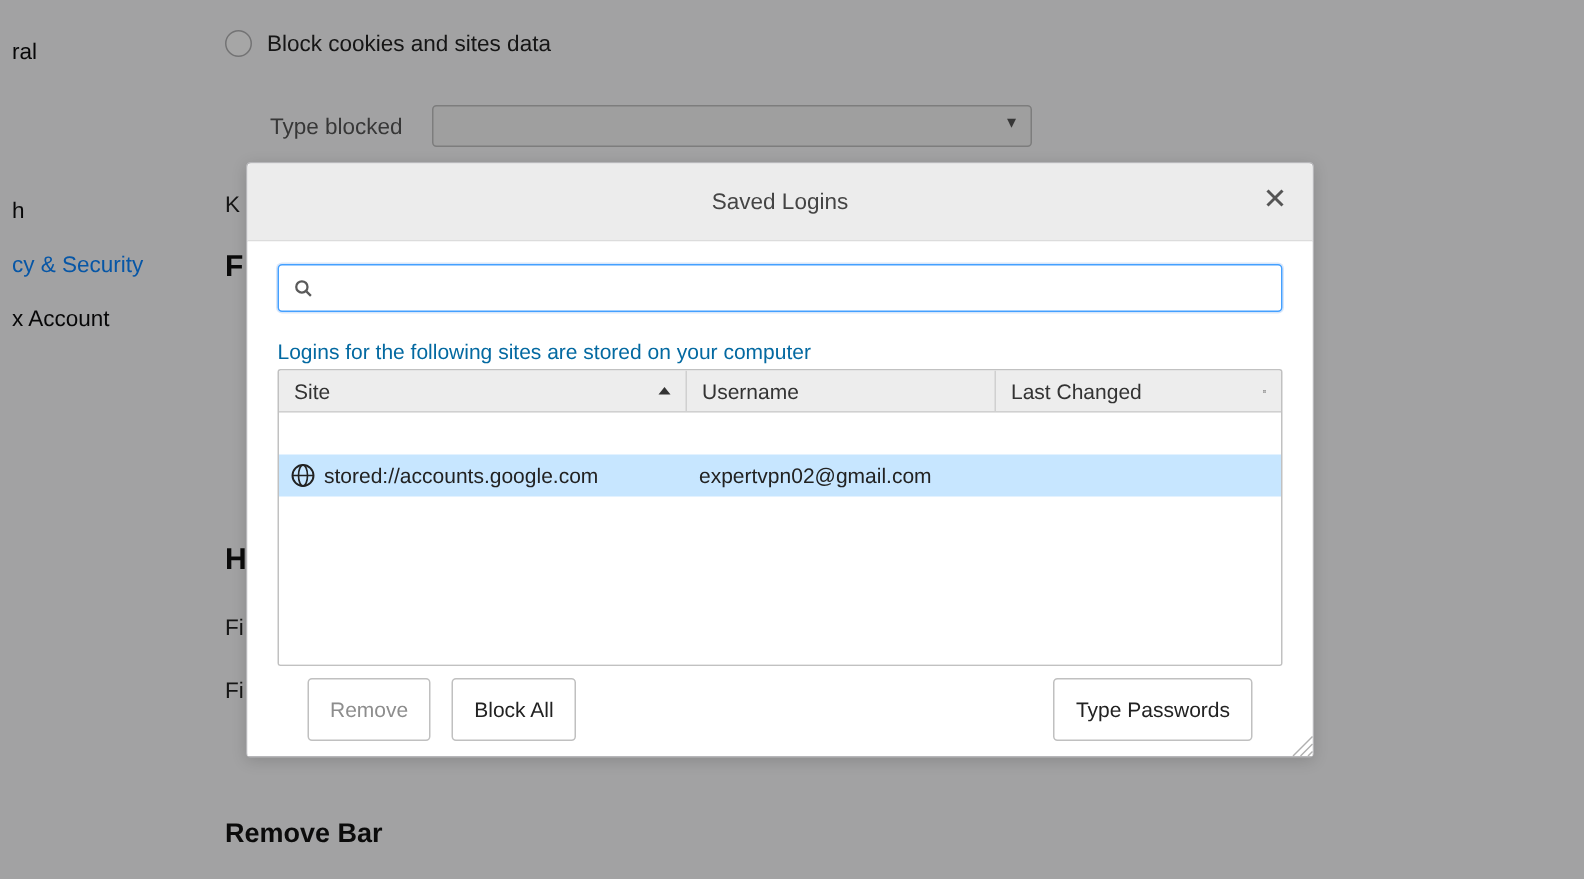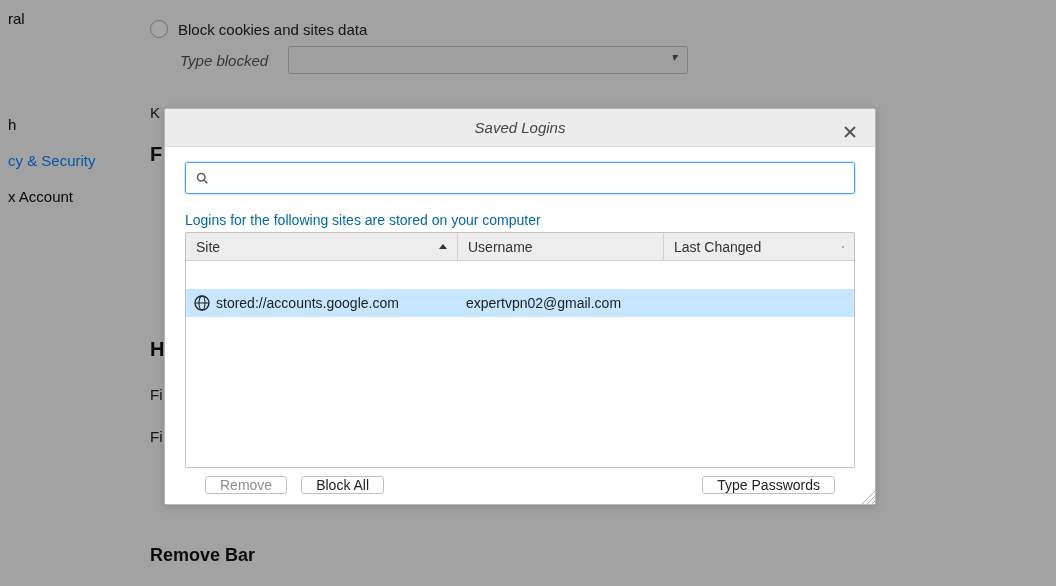--- a/index.html
+++ b/index.html
@@ -2,39 +2,39 @@
 <html><head>
   <meta charset="utf-8">
   <style>
     * { margin:0; padding:0; box-sizing:border-box; font-family:-apple-system,BlinkMacSystemFont,"Segoe UI",Helvetica,Arial,sans-serif; }
     body { width:1056px; height:586px; background:#f9f9fa; color:#0c0c0d; overflow:hidden; position:relative; font-size:14px; }
 
     
     .bg { position:absolute; inset:0; }
     .overlay { position:absolute; inset:0; background:rgba(0,0,0,0.35); }
 
-    .sidebar { position:absolute; left:0; top:0; width:120px; padding-top:0; }
+    .sidebar { position:absolute; left:0; top:0; width:120px; padding-top:16px; }
     .sidebar .item { display:flex; align-items:center; height:36px; padding:0 8px; font-size:15px; color:#0c0c0d; }
     .sidebar .item.active { color:#0a84ff; font-weight:400; }
 
     .content { position:absolute; left:150px; right:40px; top:20px; }
     .radio { display:flex; align-items:center; gap:10px; }
     .radio .circle { width:18px; height:18px; border:1px solid #b1b1b3; border-radius:50%; background:#fff; }
     .radio .label { font-size:15px; color:#222; }
-    .typeblocked { margin:8px 0 0 30px; display:flex; align-items:center; gap:20px;font-style:italic; }
+    .typeblocked { margin:32px 0 0 30px; display:flex; align-items:center; gap:20px; }
     .typeblocked .lbl { color:#555; font-size:15px; }
     .typeblocked .dd { width:400px; height:28px; border:1px solid #c0c0c0; border-radius:3px; background:#f4f4f4; position:relative; }
     .typeblocked .dd::after { content:"▾"; position:absolute; right:10px; top:3px; font-size:12px; color:#555; }
     .h2 { font-size:20px; font-weight:700; color:#111; margin-top:22px; }
     .stub { font-size:15px; color:#222; margin-top:25px; }
     .address-bar { position:absolute; left:150px; top:545px; font-size:18px; font-weight:700; color:#111; }
 
     
     .dialog { position:absolute; left:164px; top:108px; width:712px; height:397px; background:#fff; border:1px solid #b7b7ba; border-radius:3px; box-shadow:0 2px 10px rgba(0,0,0,.15); display:flex; flex-direction:column; }
-    .dialog-header { height:38px; position:relative; display:flex; align-items:center; justify-content:center; background:#ececec; border-bottom:1px solid #dcdcdc; border-radius:3px 3px 0 0;font-style:italic; }
+    .dialog-header { height:52px; position:relative; display:flex; align-items:center; justify-content:center; background:#ececec; border-bottom:1px solid #dcdcdc; border-radius:3px 3px 0 0; }
     .dialog-header .title { font-size:15px; color:#444; }
     .close-btn { position:absolute; right:10px; top:8px; width:30px; height:30px; display:flex; align-items:center; justify-content:center; color:#333; cursor:pointer; font-size:14px; }
     .close-btn svg { width:12px; height:12px; stroke:#555; stroke-width:2px; }
 
     .dialog-body { padding:15px 20px 10px 20px; display:flex; flex-direction:column; flex:1; background:#fff; }
 
     .search-wrap { height:32px; border:1px solid #44a0ff; border-radius:3px; display:flex; align-items:center; padding:0 10px; gap:6px; box-shadow:0 0 0 1px rgba(0,96,223,.15); }
     .search-wrap svg { width:12px; height:12px; stroke:#5a5a5a; fill:none; stroke-width:2; }
     .search-wrap input { flex:1; border:none; outline:none; font-size:14px; color:#222; background:transparent; }
     .search-wrap input::placeholder { color:#919191; }
@@ -54,21 +54,21 @@
     .row { display:flex; align-items:center; height:28px; font-size:14px; color:#222; }
     .row.selected { background:#c7e6ff; }
     .cell { padding:0 8px; height:100%; display:flex; align-items:center; gap:6px; }
     .cell.site { width:272px; }
     .cell.user { width:206px; }
     .cell.date { flex:1; }
     .globe { width:16px; height:16px; }
 
     .dialog-footer { display:flex; gap:14px; align-items:center; padding:8px 20px 0 20px; background:#fff; }
     .spacer { flex:1; }
-    .btn { height:18px; padding:0 14px; background:#fff; border:1px solid #c0c0c0; border-radius:3px; font-size:14px; color:#222; cursor:pointer; display:flex; align-items:center; }
+    .btn { height:42px; padding:0 14px; background:#fff; border:1px solid #c0c0c0; border-radius:3px; font-size:14px; color:#222; cursor:pointer; display:flex; align-items:center; }
     .btn.muted { color:#8d8d8d; }
 
     .resizer { position:absolute; right:-1px; bottom:-1px; width:18px; height:18px; }
     .resizer svg { width:18px; height:18px; }
   </style>
 </head>
 <body>
 
 <div class="bg">
   <div class="sidebar">

